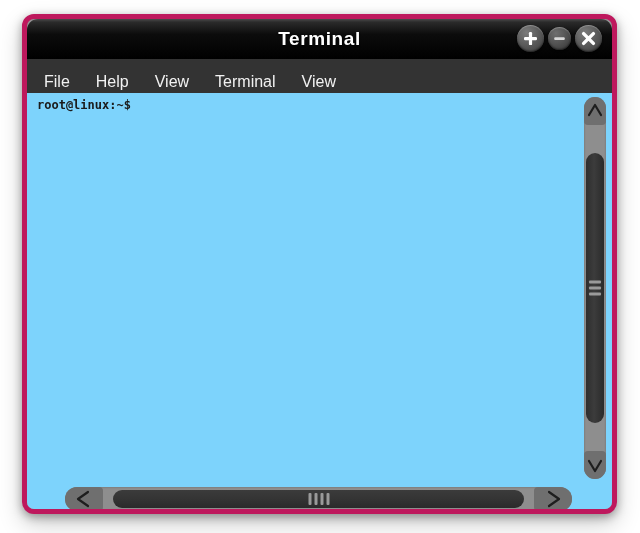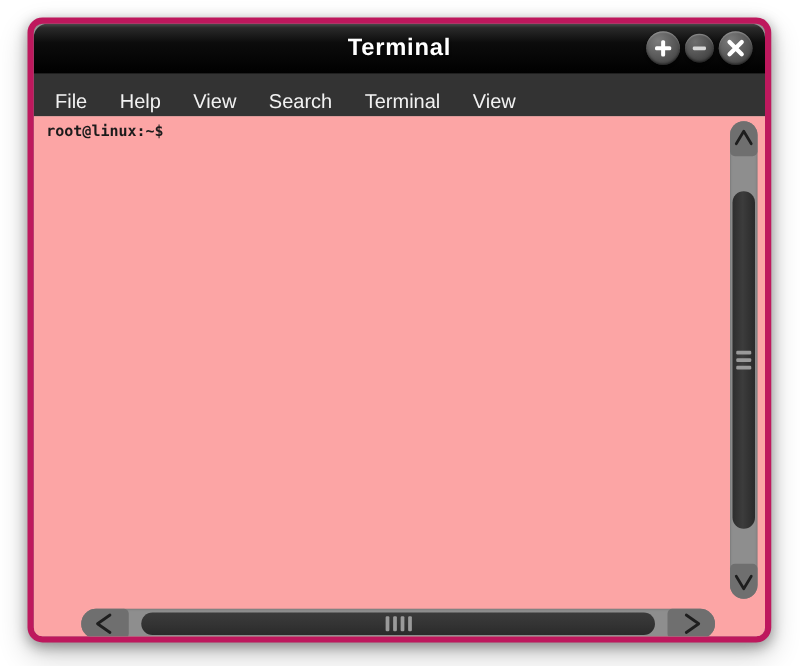--- a/index.html
+++ b/index.html
@@ -109,21 +109,21 @@
     padding: 2px 13px;
     cursor: pointer;
     user-select: none;
     white-space: nowrap;
   }
 
   
   .body-area {
     position: relative;
     height: 426px;
-    background: #fca5a5;
+    background: #7dd3fc;
   }
 
   .term-canvas {
     position: absolute;
     left: 0;
     top: 0;
     right: 30px;
     bottom: 38px;
     overflow: hidden;
     padding: 5px 0 0 10px;
@@ -270,21 +270,20 @@
           </svg>
         </div>
 
       </div>
     </div>
 
     <div class="menubar">
       <div class="menu-item">File</div>
       <div class="menu-item">Help</div>
       <div class="menu-item">View</div>
-      <div class="menu-item">Search</div>
       <div class="menu-item">Terminal</div>
       <div class="menu-item">View</div>
     </div>
 
     <div class="body-area">
 
       <div class="term-canvas">
         <div class="term-line">root@linux:~$</div>
       </div>
 

